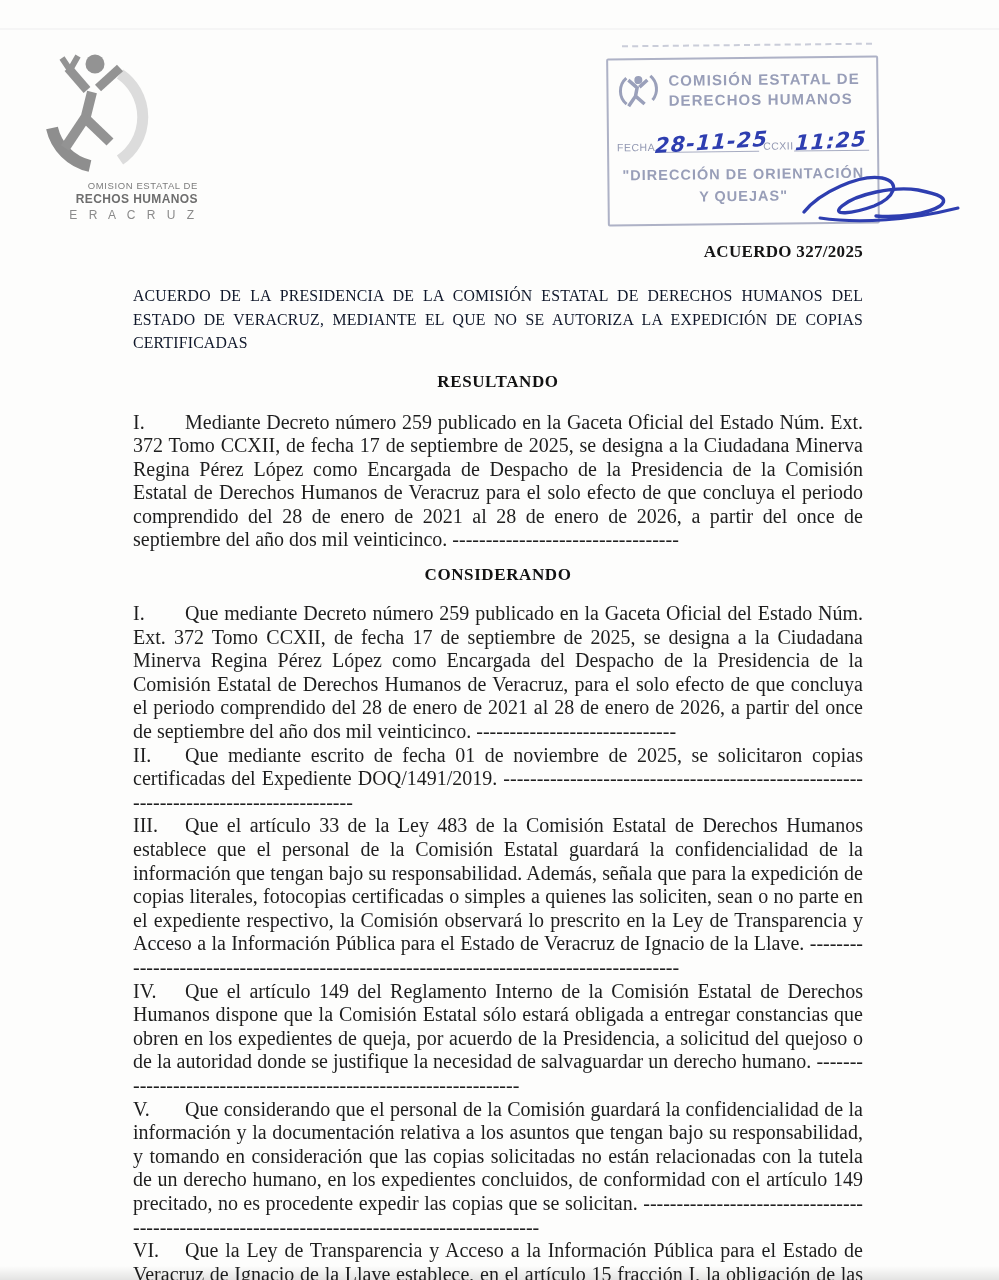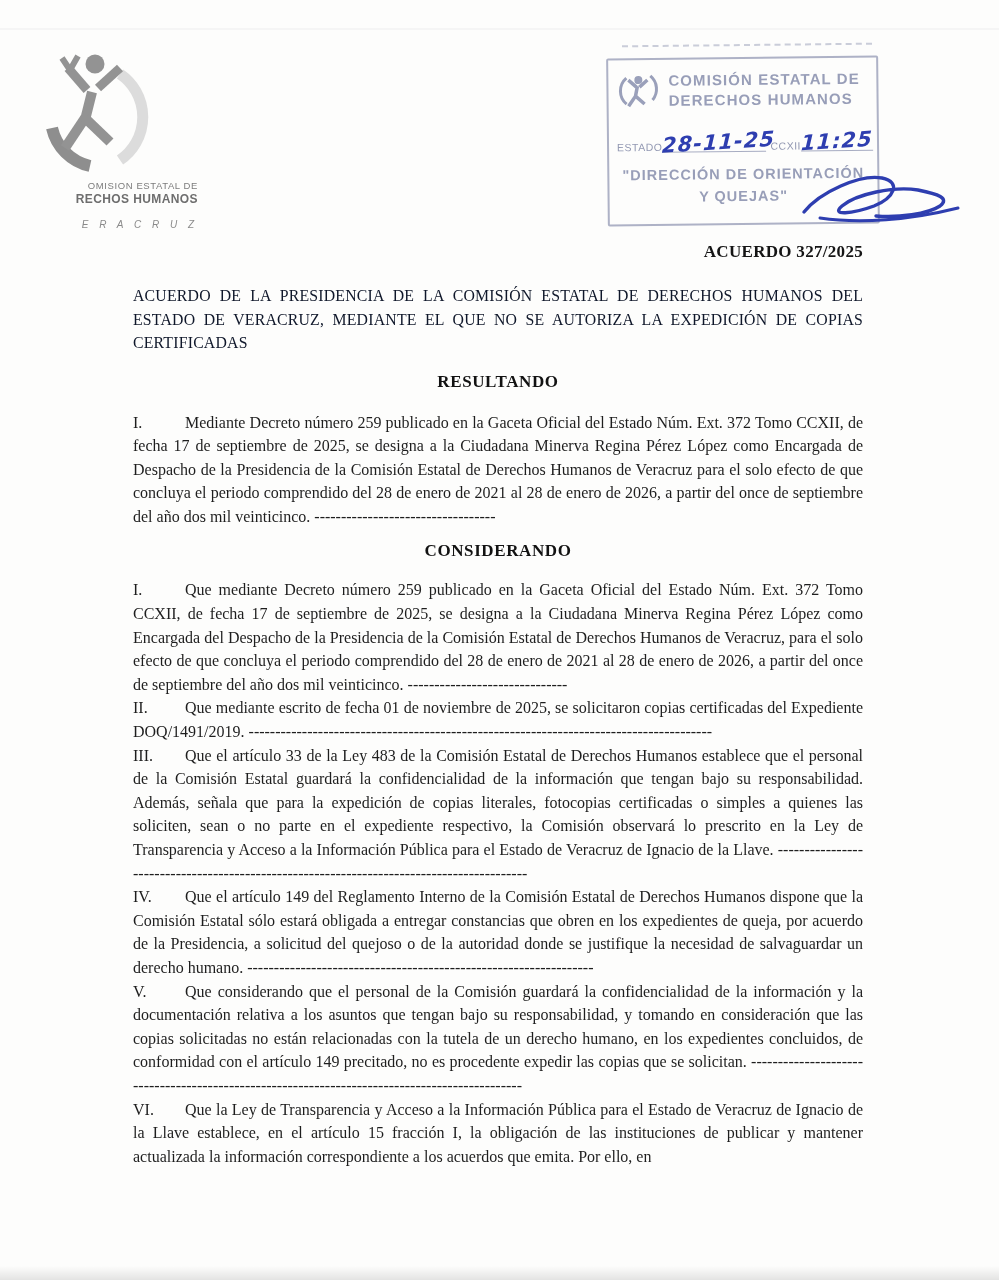--- a/index.html
+++ b/index.html
@@ -17,21 +17,21 @@
     background:rgba(60,60,70,0.04);
   }
 
   
   .logo{position:absolute;left:18px;top:48px;width:180px;}
   .logo svg{display:block;margin-left:14px;}
   .logo-text{margin-top:6px;margin-left:6px;color:#7c7c7c;
     font-family:"Liberation Sans",sans-serif;line-height:1.25;text-align:right;}
   .logo-text .l1{font-size:9.5px;letter-spacing:0.6px;}
   .logo-text .l2{font-size:12px;font-weight:bold;color:#6e6e6e;letter-spacing:0.4px;margin-left:12px;}
-  .logo-text .l3{font-size:10px;letter-spacing:4px;color:#8a8a8a;margin-top:12px;font-style:italic;}
+  .logo-text .l3{font-size:12px;letter-spacing:4px;color:#8a8a8a;margin-top:1px;}
 
   
   .stamp{
     position:absolute;left:607px;top:57px;width:272px;height:168px;
     border:2.5px solid rgba(139,146,175,0.70);border-radius:2px;
     transform:rotate(-0.6deg);
     font-family:"Liberation Sans",sans-serif;color:#9298b2;
     box-sizing:border-box;padding:10px 8px 6px 8px;
   }
   .stamp-topline{
@@ -65,21 +65,21 @@
     letter-spacing:0.3px;color:#151515;}
   .doc-title{
     margin:22px 0 0 0;font-size:15.8px;line-height:23.5px;text-align:justify;
     letter-spacing:0.2px;color:#0f172a;
   }
   .section{
     margin:17px 0 19px 0;text-align:center;font-size:17px;font-weight:bold;
     letter-spacing:0.6px;color:#121212;
   }
   .section.considerando{margin-top:13px;margin-bottom:17px;text-align:center;}
-  .body-p{margin:0;font-size:16px;line-height:23.6px;text-align:justify;
+  .body-p{margin:0;font-size:20px;line-height:23.6px;text-align:justify;
     color:#1e1e1e;word-wrap:break-word;}
   .body-p .rn{display:inline-block;width:52px;}
 </style>
 </head>
 <body>
 
 <div class="page">
   <div class="scan-noise"></div>
 
   <div class="logo">
@@ -117,21 +117,21 @@
         <circle cx="22" cy="10" r="4" fill="#9aa0ba"></circle>
         <path d="M20,17 L12,10 M23,17 L31,10" stroke="#9aa0ba" stroke-width="3.5" fill="none"></path>
         <path d="M21,16 L19,26 M19,26 L12,36 M19,26 L28,34" stroke="#9aa0ba" stroke-width="3.5" fill="none"></path>
       </svg>
       <div class="stamp-org">
         <div>COMISIÓN ESTATAL DE</div>
         <div>DERECHOS HUMANOS</div>
       </div>
     </div>
     <div class="stamp-fields">
-      <span>ESTADO</span>
+      <span>FECHA</span>
       <span class="sfill f1"><span class="hand">28-11-25</span></span>
       <span>CCXII</span>
       <span class="sfill f2"><span class="hand">11:25</span></span>
     </div>
     <div class="stamp-dept">
       <div>"DIRECCIÓN DE ORIENTACIÓN</div>
       <div>Y QUEJAS"</div>
     </div>
   </div>
 

